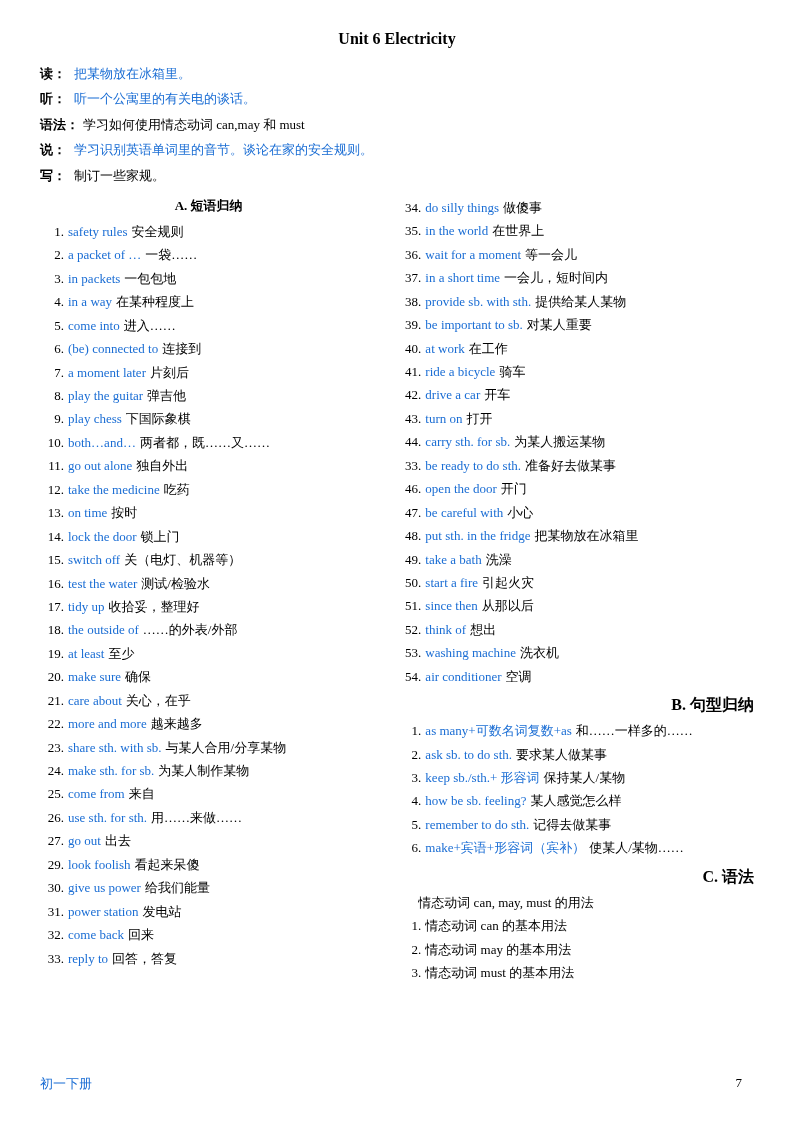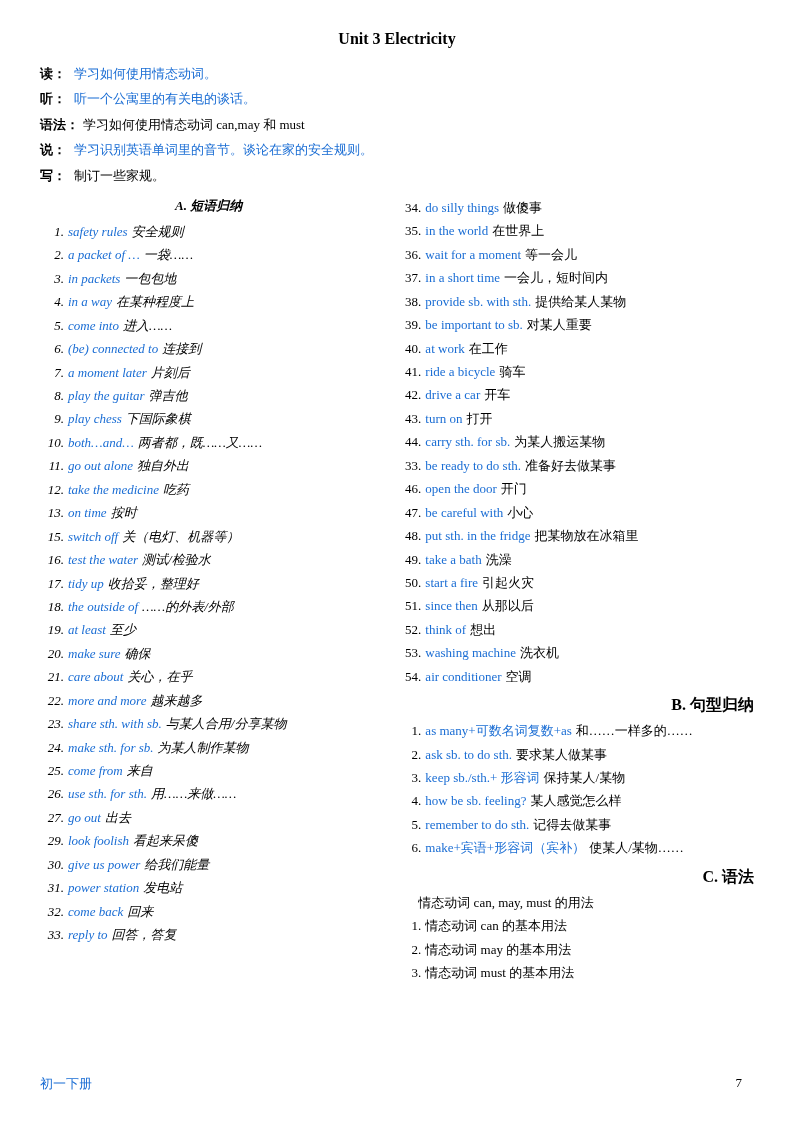--- a/index.html
+++ b/index.html
@@ -41,21 +41,20 @@
       color: #000;
     }
     .content-area {
       display: flex;
       gap: 0;
       margin-top: 4px;
     }
     .left-col {
       width: 360px;
       padding-right: 10px;
-      font-style: italic;
     }
     .right-col {
       width: 380px;
       padding-left: 10px;
     }
     .section-heading {
       text-align: center;
       font-weight: bold;
       font-size: 13px;
       margin-bottom: 6px;
@@ -102,26 +101,26 @@
       font-size: 13px;
       color: #1a6dd4;
     }
     .footer-page {
       color: #000;
     }
   </style>
 </head>
 <body>
 
-<div class="page-title">Unit 3 Electricity</div>
+<div class="page-title">Unit 6 Electricity</div>
 
 <div class="intro-section" id="intro-container">
     <div class="intro-line">
       <span class="intro-label">读：</span>
-      <span class="intro-text">学习如何使用情态动词。</span>
+      <span class="intro-text">把某物放在冰箱里。</span>
     </div>
     <div class="intro-line">
       <span class="intro-label">听：</span>
       <span class="intro-text">听一个公寓里的有关电的谈话。</span>
     </div>
     <div class="intro-line">
       <span class="intro-label">语法：</span>
       <span class="intro-text-black">学习如何使用情态动词 can,may 和 must</span>
     </div>
     <div class="intro-line">
@@ -197,20 +196,25 @@
           <span class="item-num">12.</span>
           <span class="item-en">take the medicine</span>
           <span class="item-cn">吃药</span>
         </div>
         <div class="vocab-item">
           <span class="item-num">13.</span>
           <span class="item-en">on time</span>
           <span class="item-cn">按时</span>
         </div>
         <div class="vocab-item">
+          <span class="item-num">14.</span>
+          <span class="item-en">lock the door</span>
+          <span class="item-cn">锁上门</span>
+        </div>
+        <div class="vocab-item">
           <span class="item-num">15.</span>
           <span class="item-en">switch off</span>
           <span class="item-cn">关（电灯、机器等）</span>
         </div>
         <div class="vocab-item">
           <span class="item-num">16.</span>
           <span class="item-en">test the water</span>
           <span class="item-cn">测试/检验水</span>
         </div>
         <div class="vocab-item">

